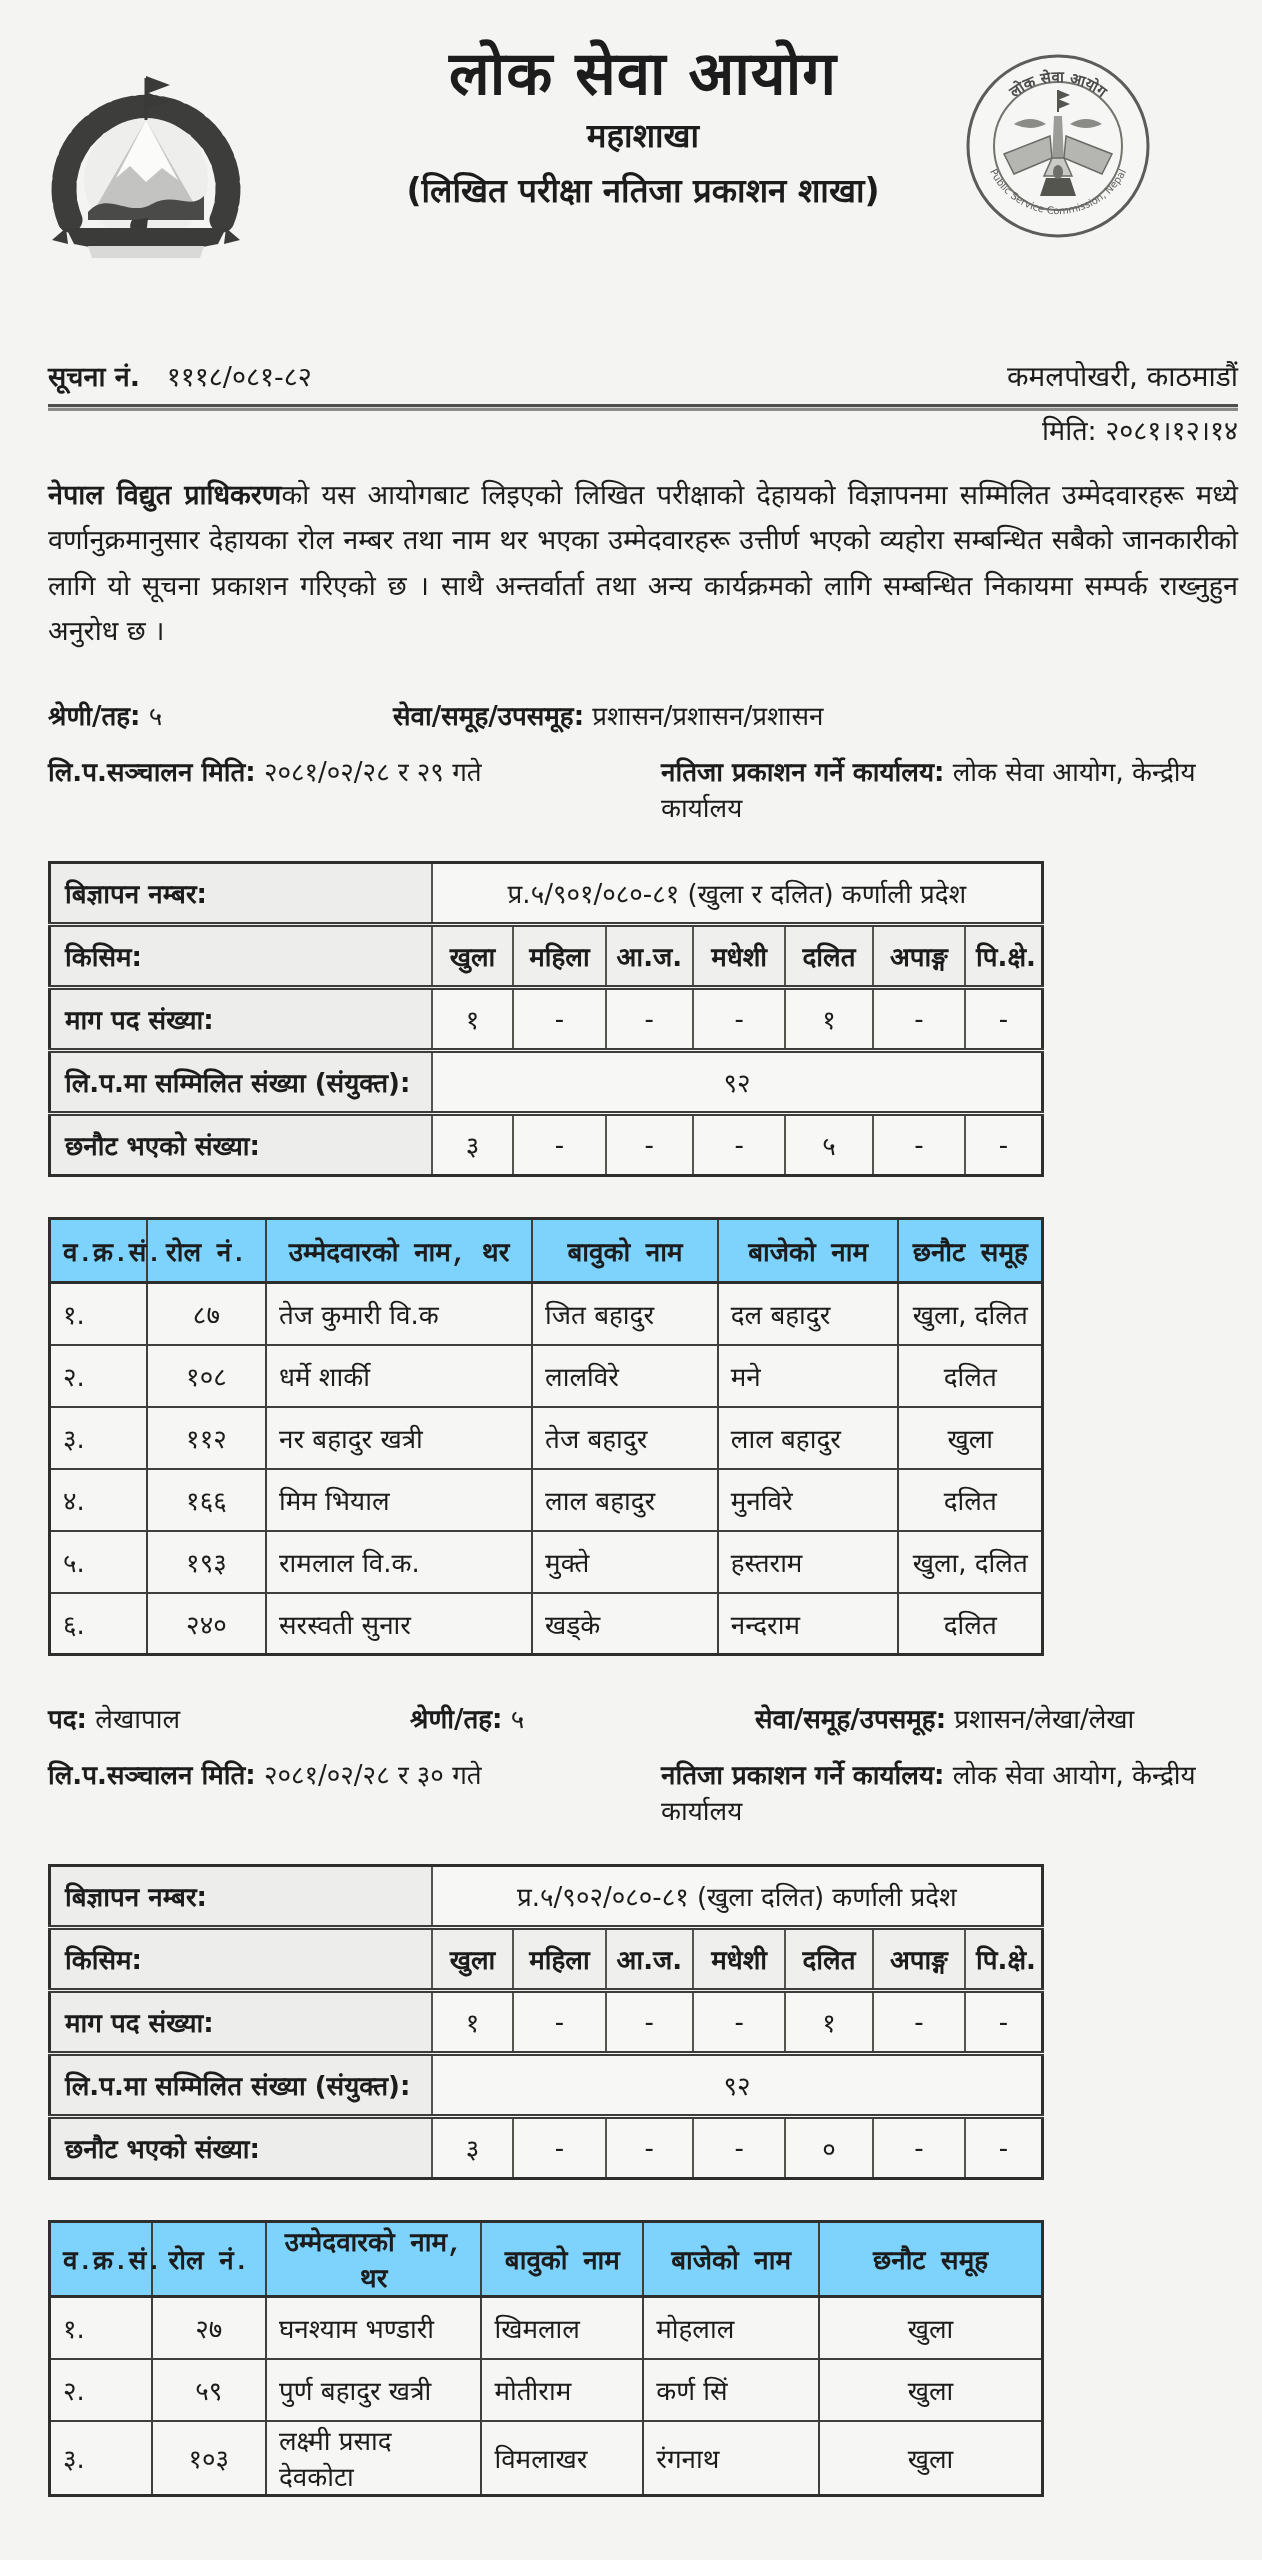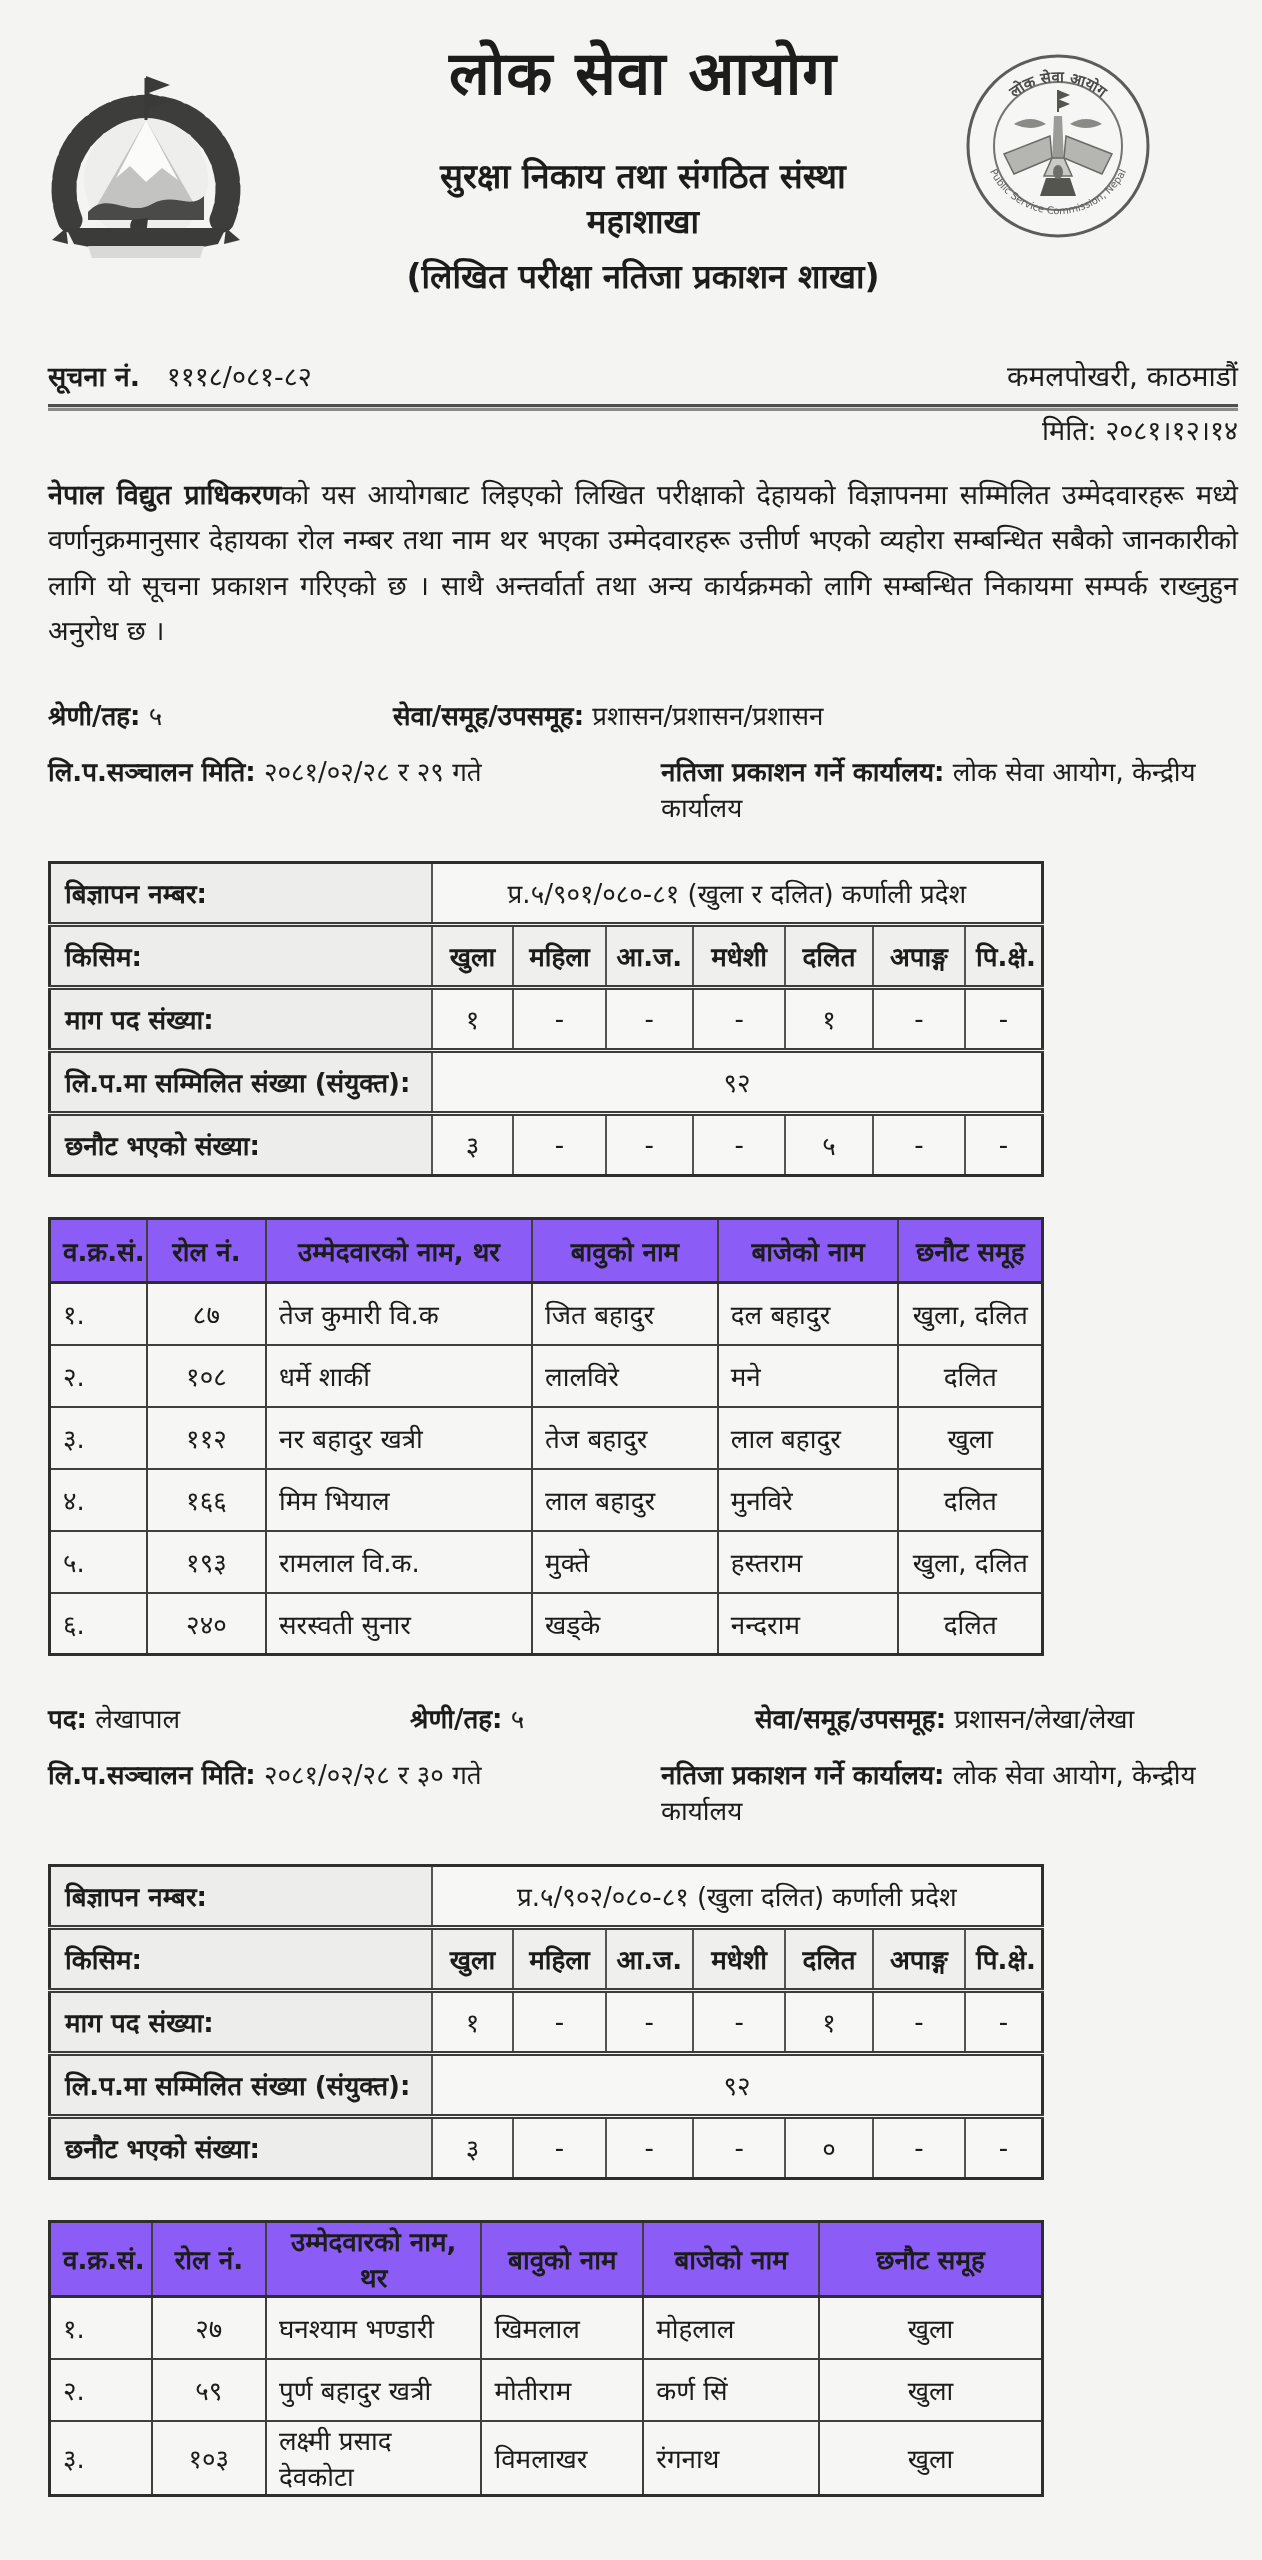--- a/index.html
+++ b/index.html
@@ -36,21 +36,21 @@
   table{ border-collapse:collapse; width:996px; table-layout:fixed; }
   .summary{ margin-top:36px; border:3px solid #2e2e2c; font-size:26px; }
   .summary td{ border-left:2px solid #55544f; border-top:5px double #3c3c3a; padding:11px 10px; text-align:center; background:#f7f7f5; }
   .summary tr:first-child td{ border-top:none; }
   .summary td:first-child{ border-left:none; }
   .summary td.side{ text-align:left; font-weight:bold; background:#ededeb; padding-left:14px; }
   .summary td.cat{ font-weight:bold; background:#efefed; }
   
   .results{ margin-top:40px; border:3px solid #2e2e2c; font-size:26px; }
   .results th,.results td{ border:2px solid #403f3c; padding:0 12px; }
-  .results th{ background:#8b5cf6; font-weight:bold; height:64px; text-align:center; border-bottom:3px solid #2e2e2c; }
+  .results th{ background:#7dd3fc; font-weight:bold; height:64px; text-align:center; border-bottom:3px solid #2e2e2c;font-family:Liberation Mono, monospace; }
   .results td{ height:62px; background:#f6f6f4; }
   .results td.c{ text-align:center; }
   .results td.l{ text-align:left; }
   
   .signatures{ display:flex; justify-content:space-between; margin-top:56px; padding-left:92px; padding-right:8px; }
   .sig{ width:340px; text-align:center; }
   .sig .dots{ font-size:20px; letter-spacing:1px; line-height:1; color:#222; }
 </style>
 </head>
 <body>
@@ -99,21 +99,20 @@
         <path d="M108,74 Q124,64 140,74 Q124,82 108,74 Z" fill="#8a8a86"></path>
         <path d="M92,66 L100,66 L102,112 L90,112 Z" fill="#9b9b97"></path>
         <path d="M88,86 L42,104 L52,124 L90,108 Z" fill="#b5b5b1" stroke="#6a6a66" stroke-width="1.5"></path>
         <path d="M104,86 L150,104 L140,124 L102,108 Z" fill="#b5b5b1" stroke="#6a6a66" stroke-width="1.5"></path>
         <path d="M90,108 L102,108 L110,126 L82,126 Z" fill="#c9c9c5" stroke="#6a6a66" stroke-width="1.5"></path>
         <path d="M84,128 L108,128 L114,146 L78,146 Z" fill="#55554f"></path>
         <ellipse cx="96" cy="122" rx="5" ry="7" fill="#6e6e6a"></ellipse>
       </svg>
     </div>
 
-    <div class="dept1">सुरक्षा निकाय तथा संगठित संस्था</div>
     <div class="dept2">महाशाखा</div>
     <div class="dept3">(लिखित परीक्षा नतिजा प्रकाशन शाखा)</div>
   </div>
 
   <div class="notice-row">
     <div class="notice-left">
       <span class="lbl">सूचना नं.</span>
       <span class="num">१११८/०८१-८२</span>
     </div>
     <div class="notice-right">कमलपोखरी, काठमाडौं</div>

